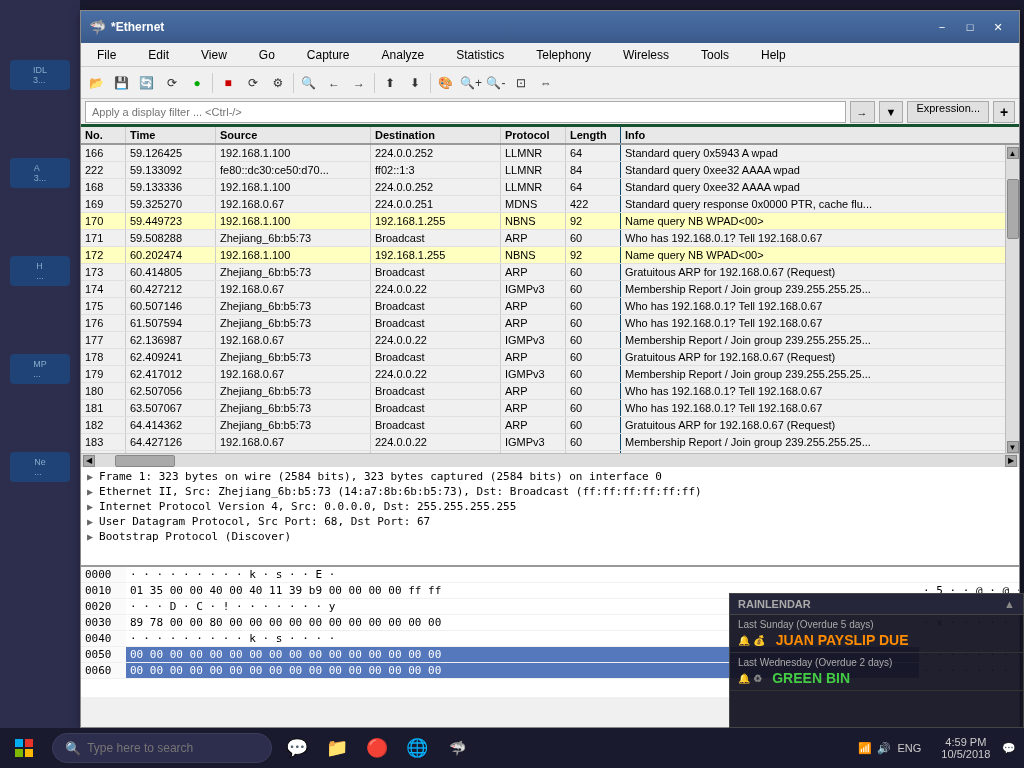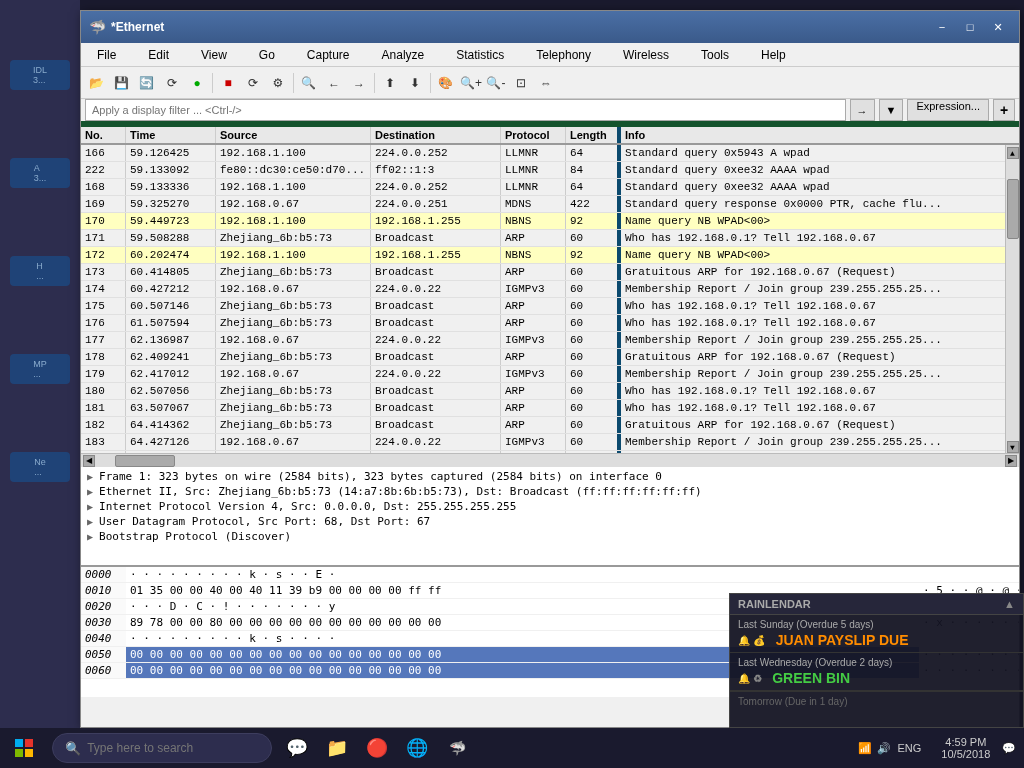--- a/index.html
+++ b/index.html
@@ -35,68 +35,68 @@
     
     .menu-bar { height: 24px; background: #f0f0f0; border-bottom: 1px solid #ccc; display: flex; align-items: center; }
     .menu-item { padding: 2px 16px; font-size: 12px; color: #000; cursor: pointer; height: 24px; display: flex; align-items: center; }
 
     
     .toolbar { height: 32px; background: #f0f0f0; border-bottom: 1px solid #ccc; display: flex; align-items: center; padding: 2px 4px; gap: 1px; }
     .toolbar-btn { width: 24px; height: 24px; display: flex; align-items: center; justify-content: center; cursor: pointer; border: 1px solid transparent; border-radius: 2px; font-size: 12px; color: #333; }
     .toolbar-sep { width: 1px; height: 20px; background: #ccc; margin: 0 2px; }
 
     
-    .filter-bar { height: 28px; background: #f0f0f0; border-bottom: 6px solid #14532d; display: flex; align-items: center; padding: 2px 4px; gap: 4px; }
+    .filter-bar { height: 28px; background: #f0f0f0; border-bottom: 3px solid #14532d; display: flex; align-items: center; padding: 2px 4px; gap: 4px; }
     .filter-input { flex: 1; height: 22px; border: 1px solid #aaa; padding: 2px 6px; font-size: 11px; background: white; }
     .filter-btn { height: 22px; padding: 0 6px; background: #e0e0e0; border: 1px solid #aaa; cursor: pointer; font-size: 11px; display: flex; align-items: center; }
     .expression-btn { height: 22px; padding: 0 8px; background: #e0e0e0; border: 1px solid #aaa; cursor: pointer; font-size: 11px; }
     .plus-btn { width: 22px; height: 22px; background: #e0e0e0; border: 1px solid #aaa; cursor: pointer; display: flex; align-items: center; justify-content: center; font-size: 14px; font-weight: bold; }
 
     
     .packet-list-container { flex: 1; overflow: hidden; display: flex; flex-direction: column; min-height: 0; max-height: 340px; }
     .packet-list-header { display: flex; background: #e8e8e8; border-bottom: 2px solid #999; font-size: 11px; font-weight: bold; color: #000; }
     .col-no { width: 45px; padding: 2px 4px; border-right: 1px solid #ccc; flex-shrink: 0; }
     .col-time { width: 90px; padding: 2px 4px; border-right: 1px solid #ccc; flex-shrink: 0; }
     .col-source { width: 155px; padding: 2px 4px; border-right: 1px solid #ccc; flex-shrink: 0; }
     .col-dest { width: 130px; padding: 2px 4px; border-right: 1px solid #ccc; flex-shrink: 0; }
     .col-proto { width: 65px; padding: 2px 4px; border-right: 1px solid #ccc; flex-shrink: 0; }
-    .col-len { width: 55px; padding: 2px 4px; border-right: 4px solid #0c4a6e; flex-shrink: 0; }
+    .col-len { width: 55px; padding: 2px 4px; border-right: 1px solid #0c4a6e; flex-shrink: 0; }
     .col-info { flex: 1; padding: 2px 4px; overflow: hidden; white-space: nowrap; }
     .packet-list-body { overflow-y: auto; overflow-x: hidden; flex: 1; }
     .packet-row { display: flex; font-size: 11px; border-bottom: 1px solid #e0e0e0; cursor: pointer; }
     .packet-row.yellow { background: #ffffc0; }
     .detail-tree { height: 100px; background: white; border-bottom: 2px solid #999; overflow-y: auto; font-size: 11px; font-family: monospace; padding: 2px; }
     .detail-tree-item { padding: 1px 4px; display: flex; align-items: center; cursor: pointer; }
     .tree-arrow { margin-right: 6px; color: #666; font-size: 10px; cursor: pointer; }
 
     
     .hex-pane { height: 130px; background: white; overflow-y: auto; font-family: monospace; font-size: 11px; }
     .hex-row { display: flex; border-bottom: 1px solid #f0f0f0; }
-    .hex-addr { width: 45px; padding: 1px 4px; color: #000; flex-shrink: 0; background: #fafafa; font-style: italic; }
+    .hex-addr { width: 45px; padding: 1px 4px; color: #000; flex-shrink: 0; background: #fafafa; }
     .hex-bytes { flex: 1; padding: 1px 4px; color: #000; white-space: nowrap; }
     .hex-ascii { width: 100px; padding: 1px 4px; color: #000; white-space: nowrap; }
     .hex-row.selected .hex-bytes { background: #5577bb; color: white; }
 
     
     .rainlendar { position: absolute; right: 0; bottom: 40px; width: 295px; height: 135px; background: rgba(20,20,35,0.95); border: 1px solid #444; color: white; font-size: 12px; z-index: 20; }
     .rainlendar-title { background: rgba(40,40,60,0.9); padding: 4px 8px; font-size: 11px; font-weight: bold; color: #aaa; border-bottom: 1px solid #444; display: flex; align-items: center; justify-content: space-between; }
     .rainlendar-item { padding: 4px 8px; border-bottom: 1px solid #333; }
     .rainlendar-day { font-size: 10px; color: #aaa; margin-bottom: 2px; }
     .rainlendar-event { font-size: 14px; font-weight: bold; display: flex; align-items: center; gap: 6px; }
     .event-orange { color: #ff8c00; }
     .event-green { color: #44cc44; }
     .event-icons { font-size: 10px; color: #888; margin-right: 4px; }
 
     
     ::-webkit-scrollbar { width: 12px; height: 12px; }
     ::-webkit-scrollbar-track { background: #f1f1f1; }
     ::-webkit-scrollbar-thumb { background: #aaa; border: 1px solid #888; }
 
     
-    .packet-list-scroll-wrap { display: flex; flex: 1; overflow: hidden; font-family: Liberation Mono, monospace; }
+    .packet-list-scroll-wrap { display: flex; flex: 1; overflow: hidden; }
     .packet-list-scroll-wrap .packet-list-body { flex: 1; }
     .vscrollbar { width: 14px; background: #ddd; border-left: 1px solid #bbb; display: flex; flex-direction: column; align-items: center; }
     .vscrollbar-thumb { width: 12px; background: #aaa; border: 1px solid #888; border-radius: 2px; margin-top: 20px; height: 60px; }
 
     .bottom-hscroll { height: 14px; background: #ddd; border-top: 1px solid #bbb; display: flex; align-items: center; padding: 0 2px; }
     .hscrollbar-thumb { height: 12px; background: #aaa; border: 1px solid #888; border-radius: 2px; width: 60px; margin-left: 20px; }
   </style>
 </head>
 <body>
 
@@ -475,16 +475,13 @@
     </div>
   </div>
       <div class="rainlendar-item">
     <div class="rainlendar-day">Last Wednesday (Overdue 2 days)</div>
     <div class="rainlendar-event event-green">
       <span class="event-icons">🔔 ♻</span>
       <span>GREEN BIN</span>
     </div>
   </div>
     </div>
-  <div style="padding:4px 8px;font-size:10px;color:#666;border-top:1px solid #333;">
-    <span>Tomorrow (Due in 1 day)</span>
-  </div>
 </div>
 
 </body></html>

